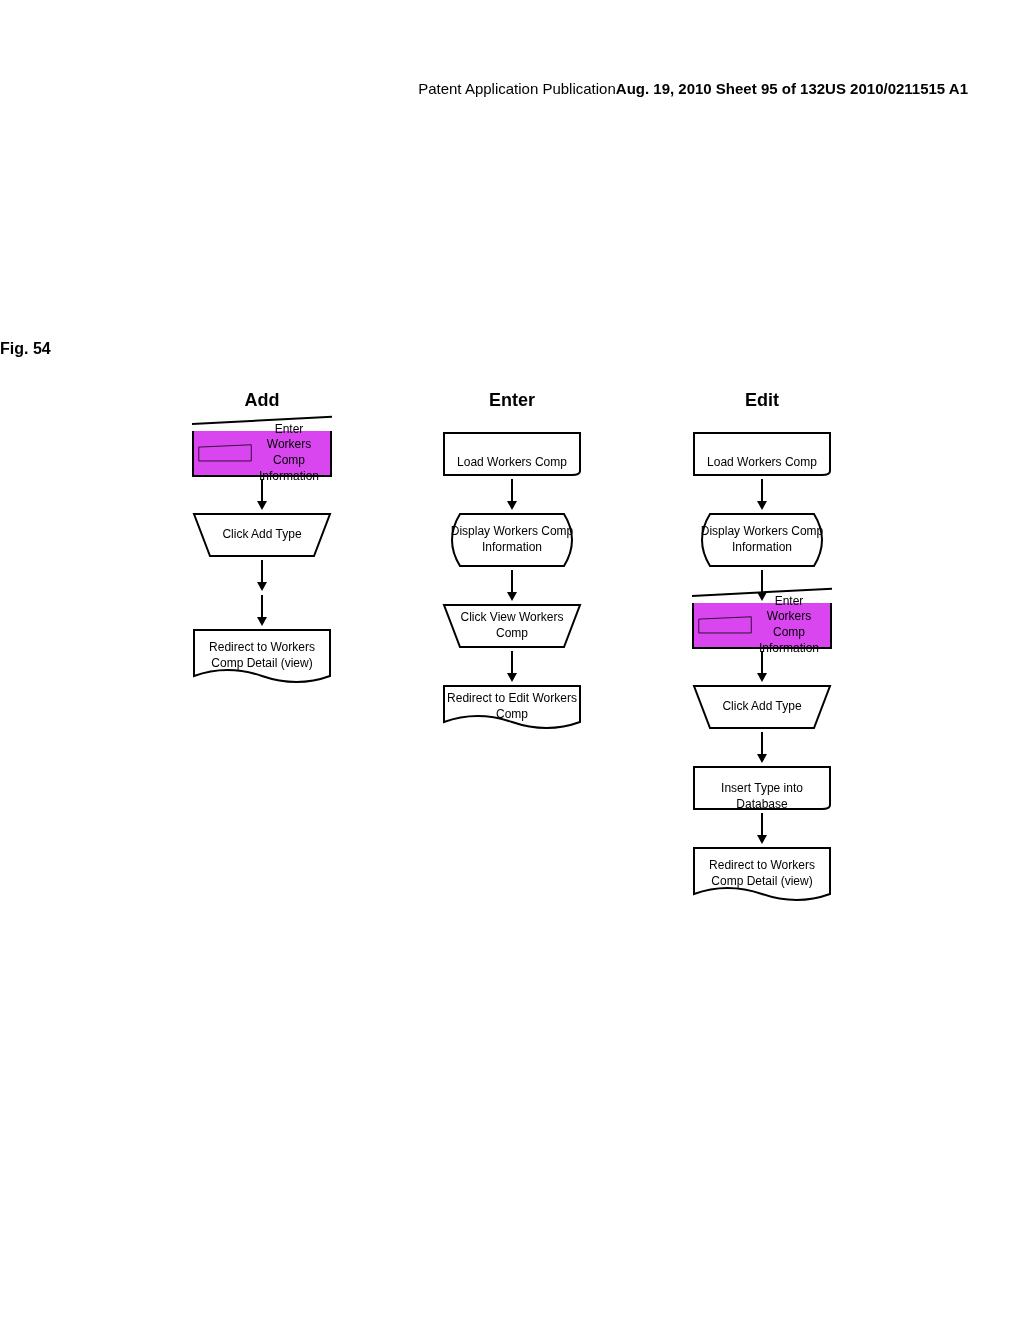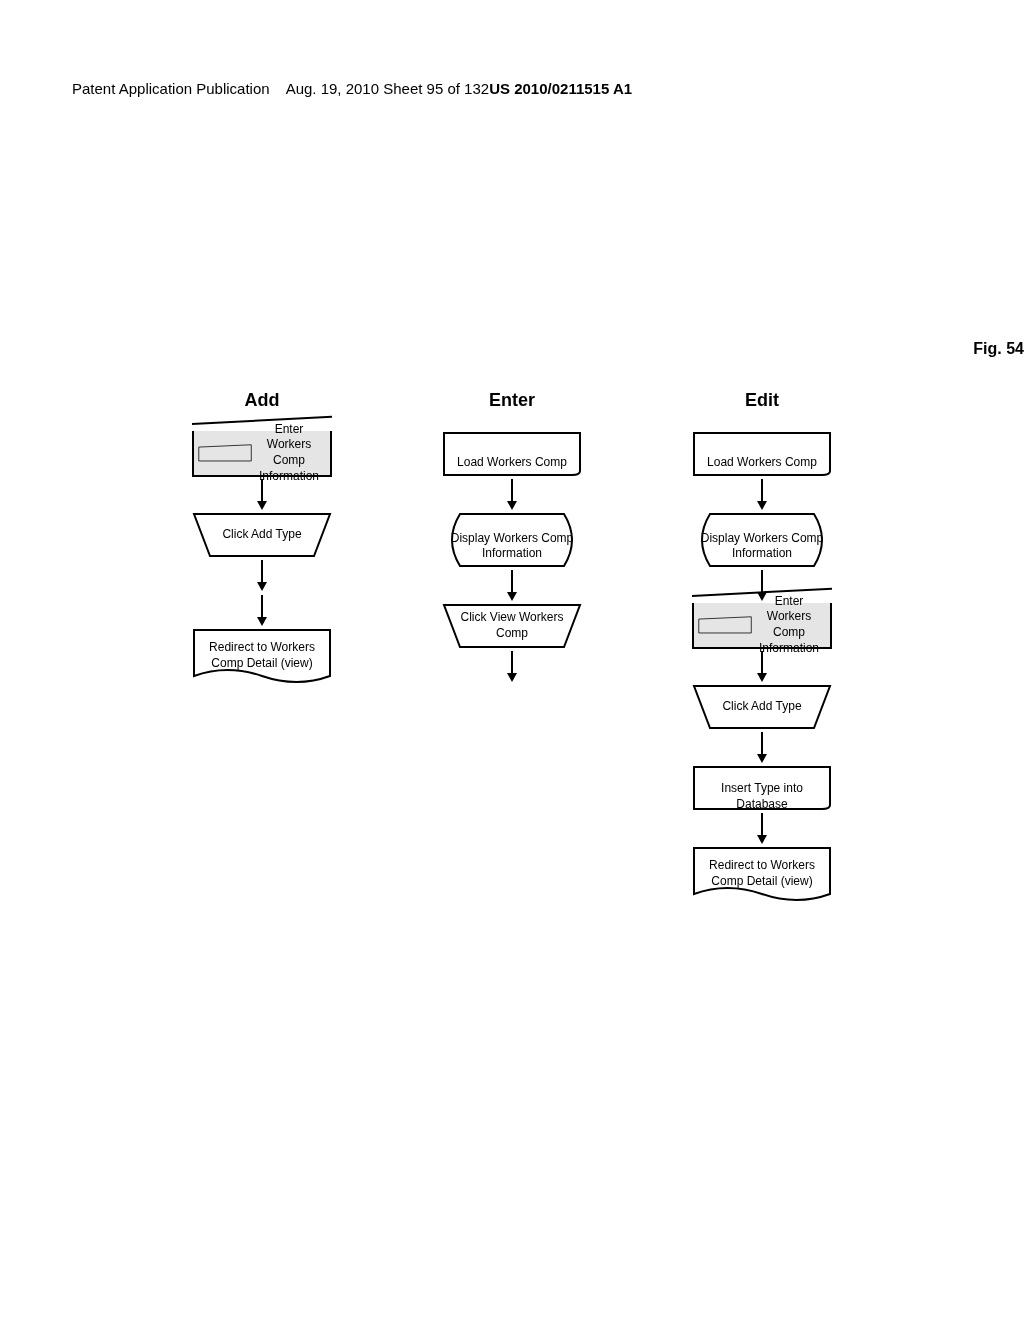--- a/index.html
+++ b/index.html
@@ -10,33 +10,33 @@
     width: 1024px;
     height: 1320px;
     position: relative;
   }
   .header {
     position: absolute;
     top: 80px;
     left: 0;
     right: 0;
     display: flex;
-    justify-content: flex-start;
-    padding: 0 72px;
+    justify-content: flex-end;
+    padding: 0 56px;
     font-size: 15px;
   }
   .header-left { font-weight: normal; }
-  .header-center { font-weight: normal; margin-left: 16px; }
+  .header-center { font-weight: bold; }
   .header-right { font-weight: bold; }
 
   .fig-title {
     position: absolute;
     top: 340px;
     width: 100%;
-    text-align: right;
+    text-align: left;
     font-weight: bold;
     font-size: 16px;
   }
 
   .columns {
     position: absolute;
     top: 390px;
     left: 0;
     right: 0;
     display: flex;
@@ -69,21 +69,21 @@
     position: relative;
     box-sizing: border-box;
     padding: 6px 4px;
   }
 
   
   .parallelogram {
     position: relative;
     border: 2px solid #000;
     border-top: none;
-    background: #e5e5e5;
+    background: #d946ef;
   }
   .parallelogram::before {
     content: "";
     position: absolute;
     top: -8px;
     left: -2px;
     right: -2px;
     height: 8px;
     border-top: 2px solid #000;
     transform: skewY(-3deg);
@@ -96,21 +96,20 @@
   }
   .trapezoid svg {
     position: absolute;
     top: 0; left: 0; width: 100%; height: 100%;
   }
   .trapezoid .txt { position: relative; z-index: 1; }
 
   
   .display-shape {
     position: relative;
-    align-items: flex-end;
   }
   .display-shape svg {
     position: absolute;
     top: 0; left: 0; width: 100%; height: 100%;
   }
   .display-shape .txt { position: relative; z-index: 1; }
 
   
   .card {
     position: relative;
@@ -219,20 +218,26 @@
       <div class="node trapezoid" style="height: 46px;">
         <svg viewBox="0 0 140 46" preserveAspectRatio="none">
           <path fill="none" stroke="#000" stroke-width="2" d="M 2 2 L 138 2 L 122 44 L 18 44 Z"></path>
         </svg>
         <div class="txt">Click View Workers Comp</div>
       </div>
       <div class="arrow">
         <div class="shaft"></div>
         <div class="head"></div>
       </div>
+      <div class="node document" style="height: 46px;">
+        <svg viewBox="0 0 140 46" preserveAspectRatio="none">
+          <path fill="none" stroke="#000" stroke-width="2" d="M 2 2 L 138 2 L 138 38 Q 105 50 70 38 T 2 38 Z"></path>
+        </svg>
+        <div class="txt">Redirect to Edit Workers Comp</div>
+      </div>
     </div>
     <div class="column">
       <div class="col-title">Edit</div>
       <div class="node card" style="height: 46px;">
         <svg viewBox="0 0 140 46" preserveAspectRatio="none">
           <path fill="none" stroke="#000" stroke-width="2" d="M 2 2 L 138 2 L 138 40 Q 138 44 130 44 L 2 44 Z"></path>
         </svg>
         <div class="txt">Load Workers Comp</div>
       </div>
       <div class="arrow">

